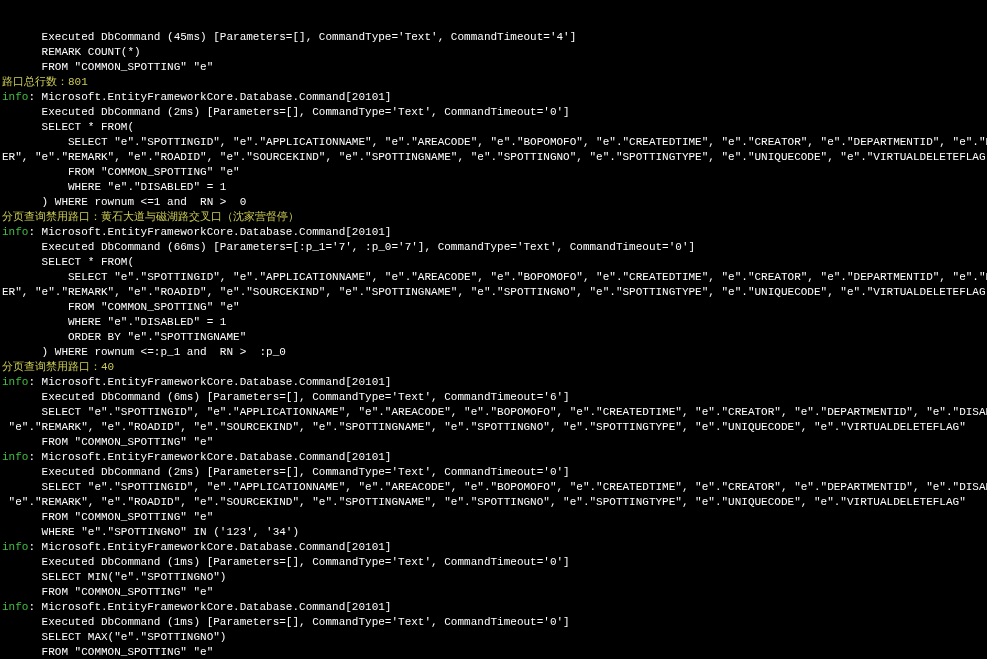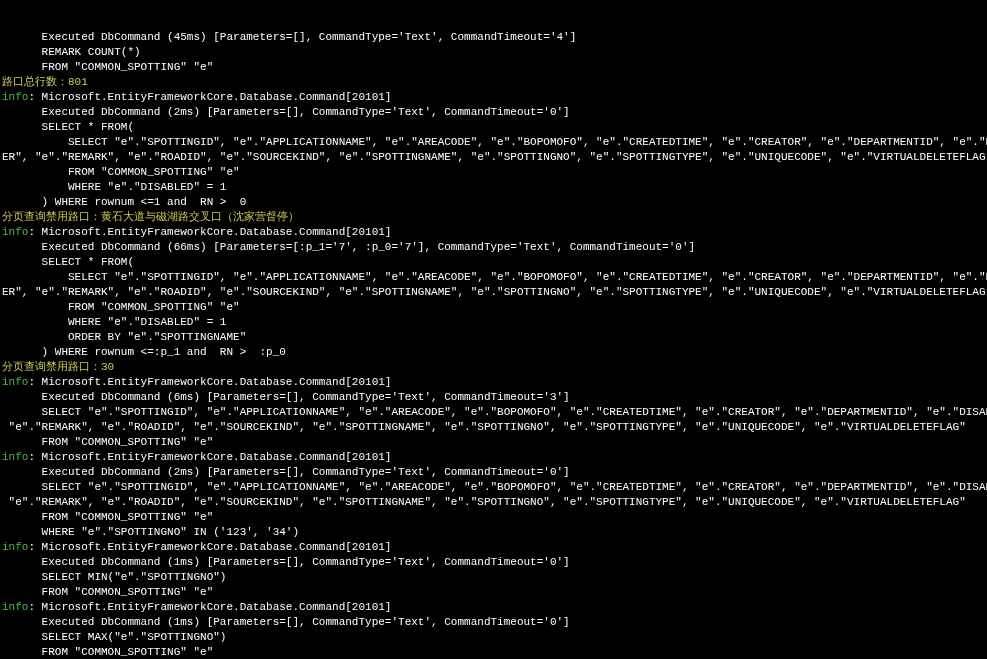--- a/index.html
+++ b/index.html
@@ -25,23 +25,23 @@
 <span class="y">分页查询禁用路口：黄石大道与磁湖路交叉口（沈家营督停）</span>
 <span class="i">info</span><span>: Microsoft.EntityFrameworkCore.Database.Command[20101]</span>
 <span>      Executed DbCommand (66ms) [Parameters=[:p_1='7', :p_0='7'], CommandType='Text', CommandTimeout='0']</span>
 <span>      SELECT * FROM(</span>
 <span>          SELECT "e"."SPOTTINGID", "e"."APPLICATIONNAME", "e"."AREACODE", "e"."BOPOMOFO", "e"."CREATEDTIME", "e"."CREATOR", "e"."DEPARTMENTID", "e"."DISABLED", "e"."FLAGS", "e"."LATITUDE", "e"."LONGITUDE", "e"."MODIFI</span>
 <span>ER", "e"."REMARK", "e"."ROADID", "e"."SOURCEKIND", "e"."SPOTTINGNAME", "e"."SPOTTINGNO", "e"."SPOTTINGTYPE", "e"."UNIQUECODE", "e"."VIRTUALDELETEFLAG",rownum RN</span>
 <span>          FROM "COMMON_SPOTTING" "e"</span>
 <span>          WHERE "e"."DISABLED" = 1</span>
 <span>          ORDER BY "e"."SPOTTINGNAME"</span>
 <span>      ) WHERE rownum &lt;=:p_1 and  RN &gt;  :p_0</span>
-<span class="y">分页查询禁用路口：30</span>
+<span class="y">分页查询禁用路口：40</span>
 <span class="i">info</span><span>: Microsoft.EntityFrameworkCore.Database.Command[20101]</span>
-<span>      Executed DbCommand (6ms) [Parameters=[], CommandType='Text', CommandTimeout='3']</span>
+<span>      Executed DbCommand (6ms) [Parameters=[], CommandType='Text', CommandTimeout='6']</span>
 <span>      SELECT "e"."SPOTTINGID", "e"."APPLICATIONNAME", "e"."AREACODE", "e"."BOPOMOFO", "e"."CREATEDTIME", "e"."CREATOR", "e"."DEPARTMENTID", "e"."DISABLED", "e"."FLAGS", "e"."LATITUDE", "e"."LONGITUDE", "e"."MODIFIER",</span>
 <span> "e"."REMARK", "e"."ROADID", "e"."SOURCEKIND", "e"."SPOTTINGNAME", "e"."SPOTTINGNO", "e"."SPOTTINGTYPE", "e"."UNIQUECODE", "e"."VIRTUALDELETEFLAG"</span>
 <span>      FROM "COMMON_SPOTTING" "e"</span>
 <span class="i">info</span><span>: Microsoft.EntityFrameworkCore.Database.Command[20101]</span>
 <span>      Executed DbCommand (2ms) [Parameters=[], CommandType='Text', CommandTimeout='0']</span>
 <span>      SELECT "e"."SPOTTINGID", "e"."APPLICATIONNAME", "e"."AREACODE", "e"."BOPOMOFO", "e"."CREATEDTIME", "e"."CREATOR", "e"."DEPARTMENTID", "e"."DISABLED", "e"."FLAGS", "e"."LATITUDE", "e"."LONGITUDE", "e"."MODIFIER",</span>
 <span> "e"."REMARK", "e"."ROADID", "e"."SOURCEKIND", "e"."SPOTTINGNAME", "e"."SPOTTINGNO", "e"."SPOTTINGTYPE", "e"."UNIQUECODE", "e"."VIRTUALDELETEFLAG"</span>
 <span>      FROM "COMMON_SPOTTING" "e"</span>
 <span>      WHERE "e"."SPOTTINGNO" IN ('123', '34')</span>
 <span class="i">info</span><span>: Microsoft.EntityFrameworkCore.Database.Command[20101]</span>

